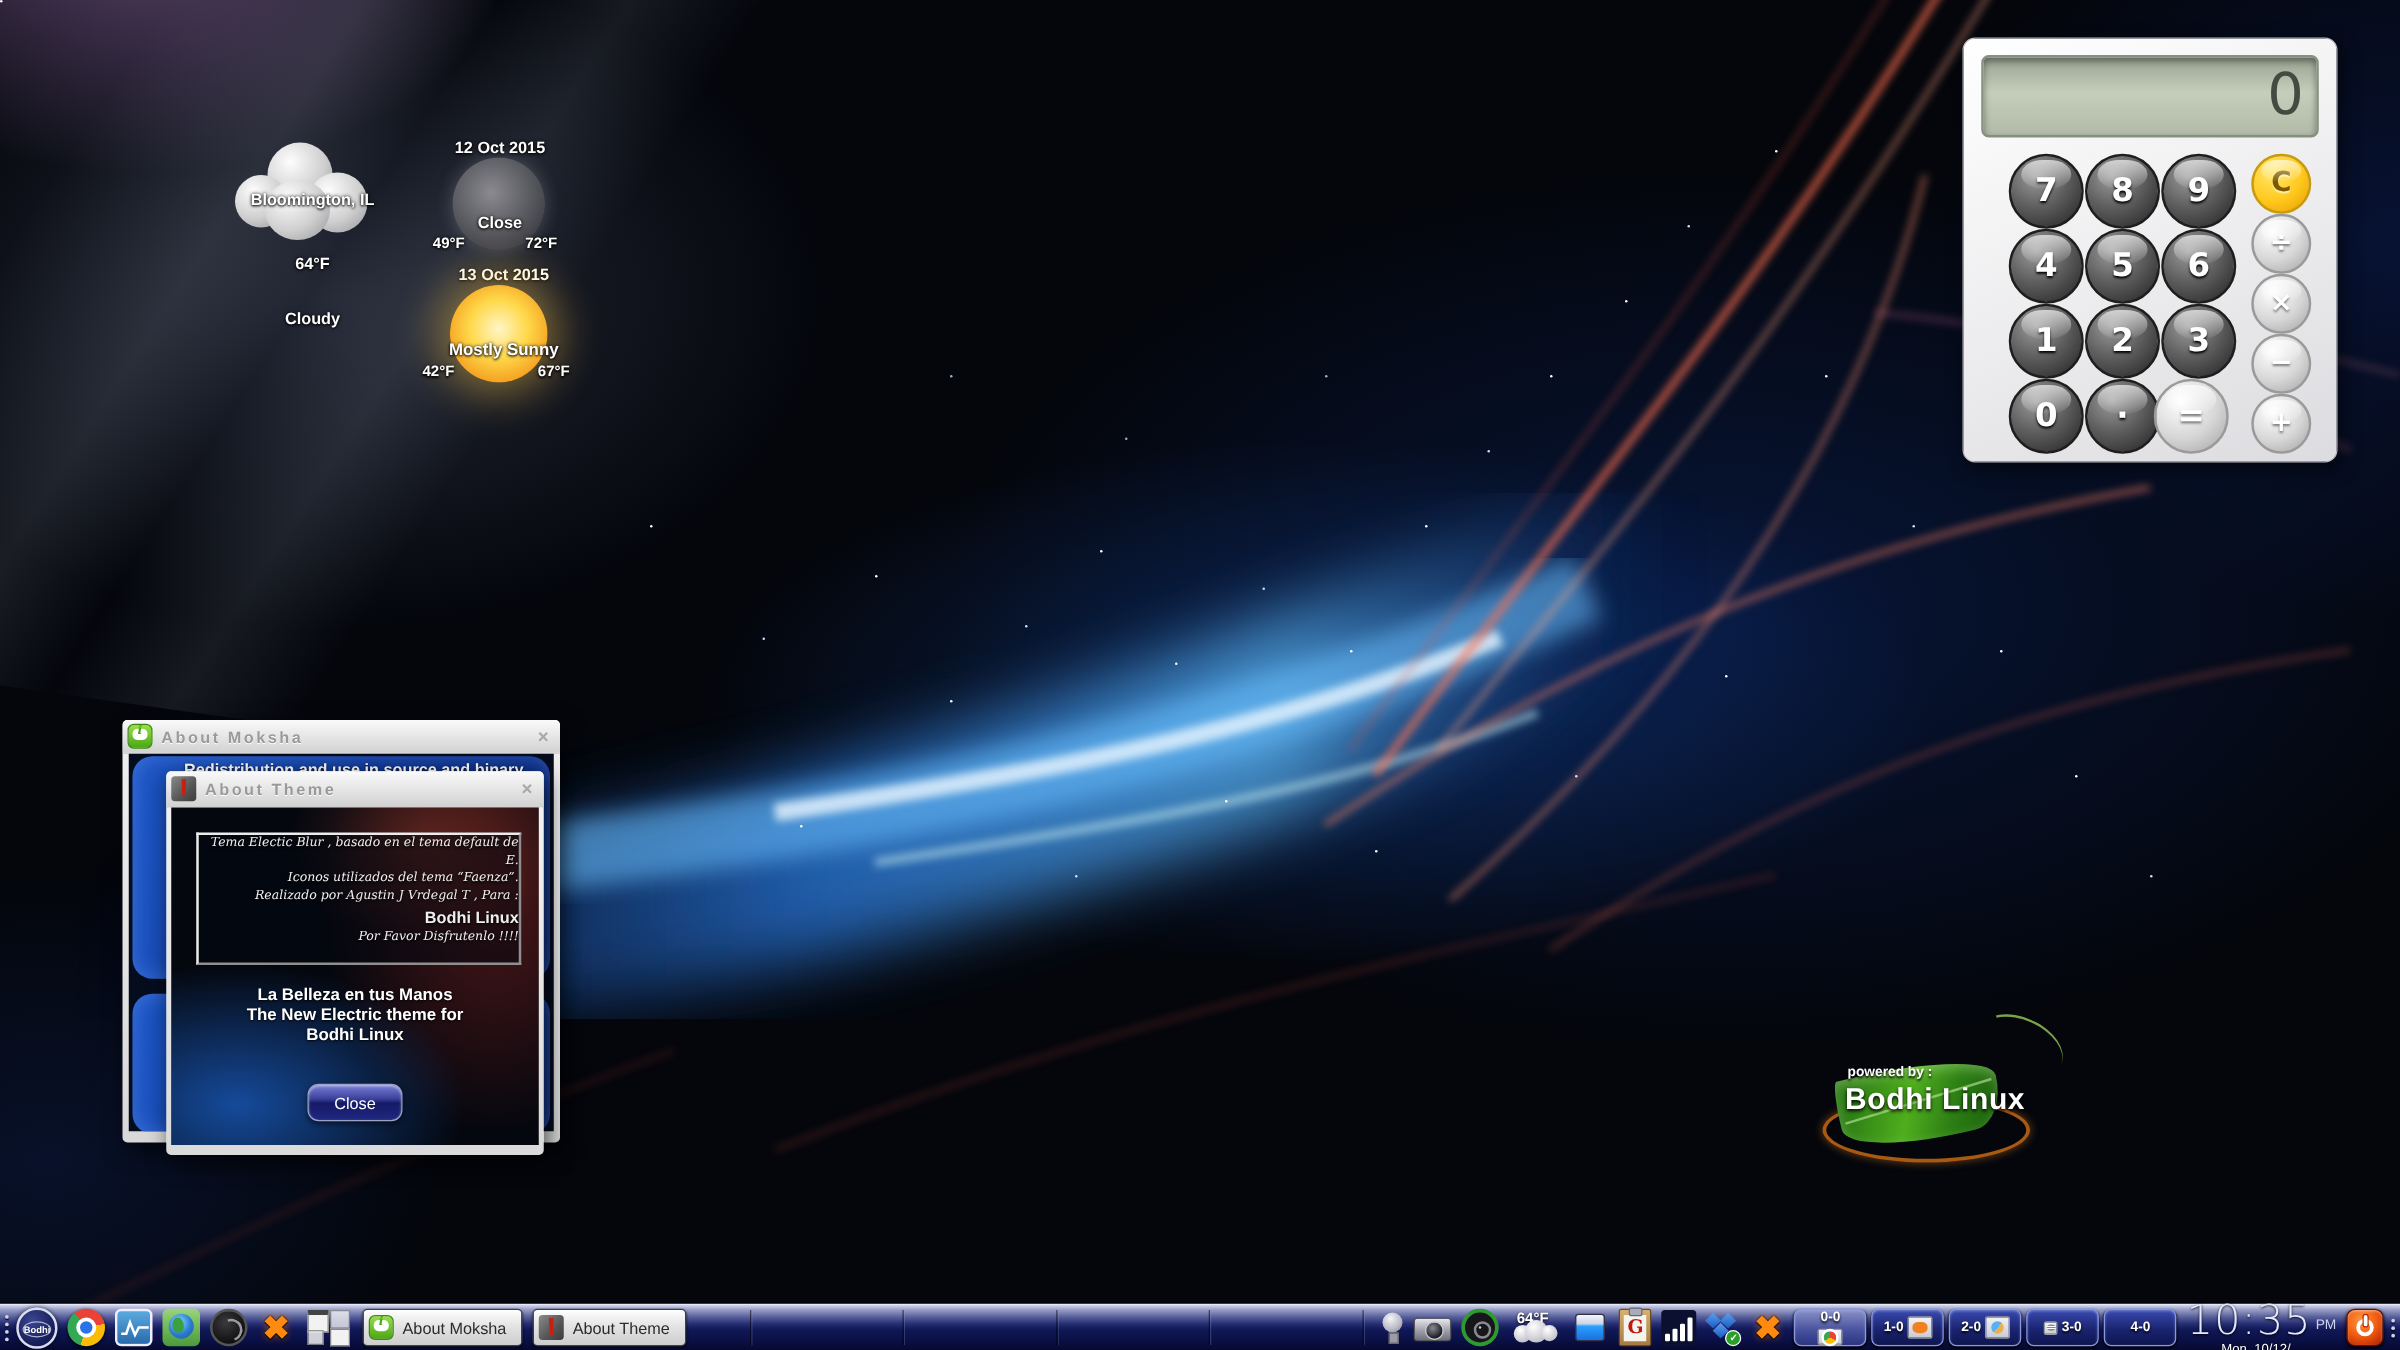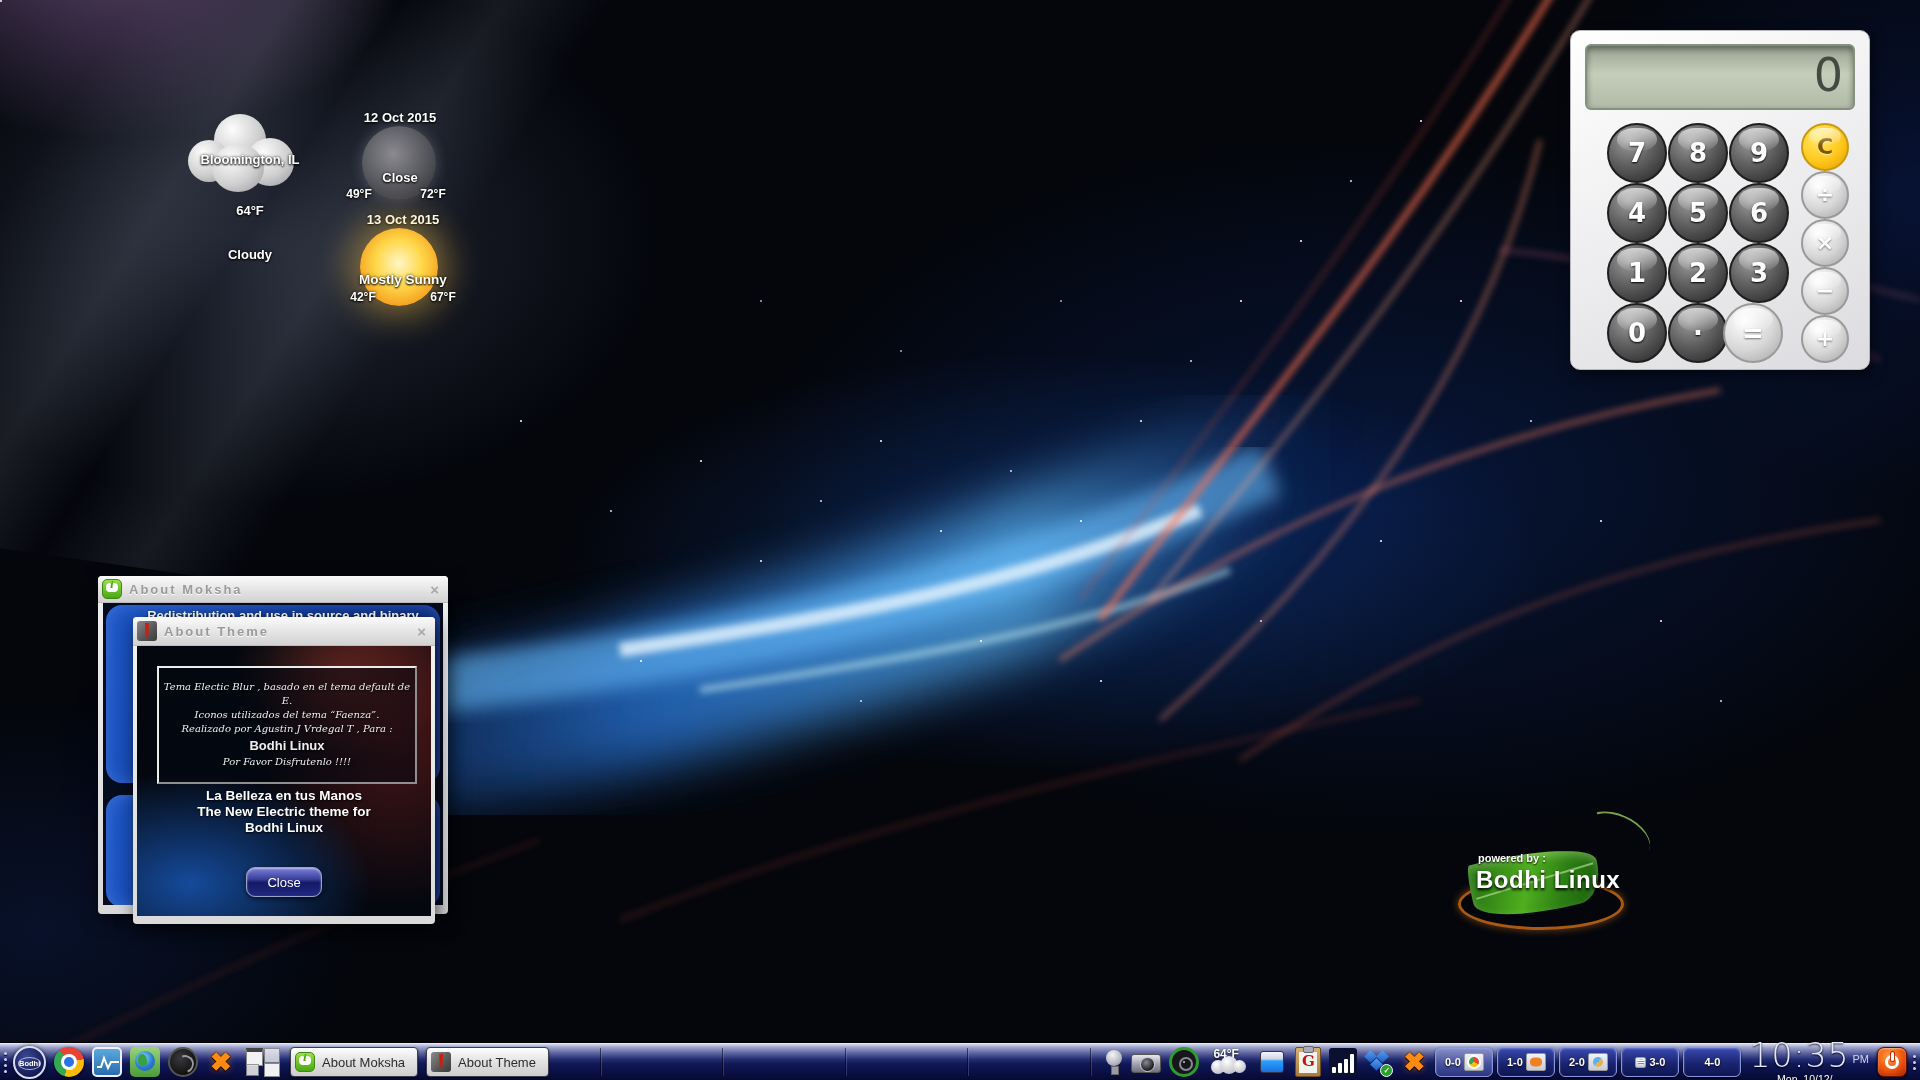--- a/index.html
+++ b/index.html
@@ -60,23 +60,23 @@
   .blueblock{position:absolute;left:3px;right:3px;border-radius:16px;
     background:linear-gradient(100deg,#1d56c6,#0c3494 55%,#0a2a80);box-shadow:inset 0 0 18px rgba(120,170,255,.35);}
   #mok-head{position:absolute;left:0;right:0;top:5px;text-align:center;color:#fff;font-size:13px;font-weight:bold;text-shadow:0 1px 2px #000;margin-left:20px;}
   #win-theme{left:133px;top:617px;width:302px;height:307px;background:linear-gradient(#f4f4f4,#dadada);}
   #win-theme .tbar{height:28px;}
   #thm-body{position:absolute;left:4px;right:4px;top:29px;bottom:8px;overflow:hidden;background:
     radial-gradient(ellipse 260px 160px at 18% 88%, rgba(30,110,230,.65), transparent 70%),
     radial-gradient(ellipse 200px 260px at 88% 30%, rgba(200,50,40,.35), transparent 70%),
     radial-gradient(ellipse 160px 120px at 70% 10%, rgba(220,90,60,.30), transparent 70%),
     #04070e;}
-  #thm-box{position:absolute;left:20px;top:20px;width:256px;height:102px;padding-top:12px;
+  #thm-box{position:absolute;left:20px;top:20px;width:256px;height:102px;padding-top:0;
     border:2px solid;border-color:#ececec #8f8f8f #8f8f8f #ececec;background:rgba(4,7,16,.55);
-    text-align:center;color:#efefef;font-family:"DejaVu Serif",serif;font-style:italic;font-size:10px;line-height:14px;
+    text-align:right;color:#efefef;font-family:"DejaVu Serif",serif;font-style:italic;font-size:10px;line-height:14px;
     text-shadow:0 1px 2px #000;}
   #thm-brand{font-family:"Liberation Sans",sans-serif;font-style:normal;font-weight:bold;font-size:13px;margin:3px 0 2px;}
   #thm-tagline{position:absolute;left:0;right:0;top:142px;text-align:center;color:#fff;font-weight:bold;font-size:13.5px;line-height:16px;text-shadow:0 1px 2px #000;}
   #thm-close{position:absolute;left:50%;top:221px;transform:translateX(-50%);width:76px;height:30px;border-radius:9px;
     border:1px solid #9aa2c8;color:#fff;font-size:13px;
     background:linear-gradient(#7a7fd8 0%,#3a3f9a 40%,#151a66 52%,#202880 100%);
     box-shadow:0 2px 5px rgba(0,0,0,.6), inset 0 1px 2px rgba(255,255,255,.5);}
   .suit-icon{width:20px;height:20px;margin:0 7px 0 4px;border-radius:3px;position:relative;
     background:linear-gradient(135deg,#8a8a8a,#555 60%,#3c3c3c);overflow:hidden;}
   .suit-icon:before{content:"";position:absolute;left:8px;top:2px;width:4px;height:14px;background:#c82010;clip-path:polygon(0 0,100% 0,80% 100%,20% 100%);}
@@ -231,21 +231,21 @@
 
     <div class="w-text abs" style="left:175px;top:20px;width:150px;text-align:center;font-size:13px;">12 Oct 2015</div>
     <div class="moon abs" style="left:212px;top:36px;width:74px;height:74px;"></div>
     <div class="w-text abs" style="left:200px;top:80px;width:100px;text-align:center;font-size:13px;">Close</div>
     <div class="w-text abs" style="left:184px;top:97px;width:50px;text-align:center;font-size:12px;">49°F</div>
     <div class="w-text abs" style="left:258px;top:97px;width:50px;text-align:center;font-size:12px;">72°F</div>
 
     <div class="w-text abs" style="left:178px;top:122px;width:150px;text-align:center;font-size:13px;">13 Oct 2015</div>
     <div class="sun abs" style="left:210px;top:138px;width:78px;height:78px;"></div>
     <div class="w-text abs" style="left:178px;top:182px;width:150px;text-align:center;font-size:13.5px;">Mostly Sunny</div>
-    <div class="w-text abs" style="left:188px;top:200px;width:50px;text-align:center;font-size:12px;">42°F</div>
+    <div class="w-text abs" style="left:188px;top:200px;width:50px;font-size:12px;">42°F</div>
     <div class="w-text abs" style="left:268px;top:200px;width:50px;text-align:center;font-size:12px;">67°F</div>
   </div>
 
   <div class="abs" id="calc">
     <div id="calc-display">0</div>
     <div class="cbtn dk" style="left:36px;top:92px;">7</div>
     <div class="cbtn dk" style="left:97px;top:92px;">8</div>
     <div class="cbtn dk" style="left:158px;top:92px;">9</div>
     <div class="cbtn dk" style="left:36px;top:152px;">4</div>
     <div class="cbtn dk" style="left:97px;top:152px;">5</div>
@@ -370,21 +370,21 @@
           <b style="height:19px;"></b>
       </div>
       <div class="tray-ic dbx">
         <i style="left:1px;top:3px;"></i>
           <i style="left:13px;top:3px;"></i>
           <i style="left:7px;top:11px;"></i>
         <em>✓</em>
       </div>
       <div class="sicon fusion">✖</div>
 
-      <div class="pgr" style="background:linear-gradient(#8a92c8,#4a54a0 55%,#2a3480);">
+      <div class="pgr" style="background:linear-gradient(#8a92c8,#4a54a0 55%,#2a3480);flex-direction:column;">
         <span>0-0</span>
         <span class="th">
             <i style="width:10px;height:10px;background:conic-gradient(#ea4335 0 33%,#fbbc05 0 66%,#34a853 0);border:2px solid #fff;"></i>
           </span>
       </div>
       <div class="pgr">
         <span>1-0</span>
         <span class="th">
             <i style="width:12px;height:9px;background:#f08020;border-radius:40%;"></i>
           </span>

